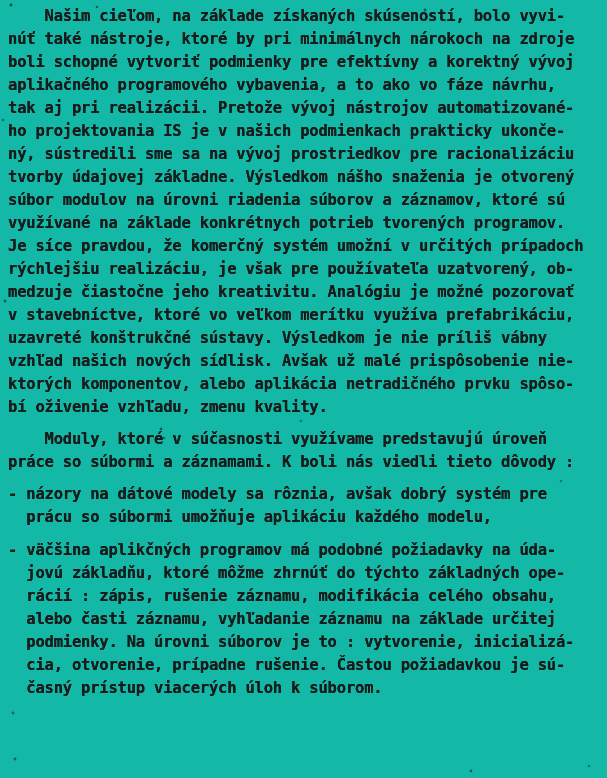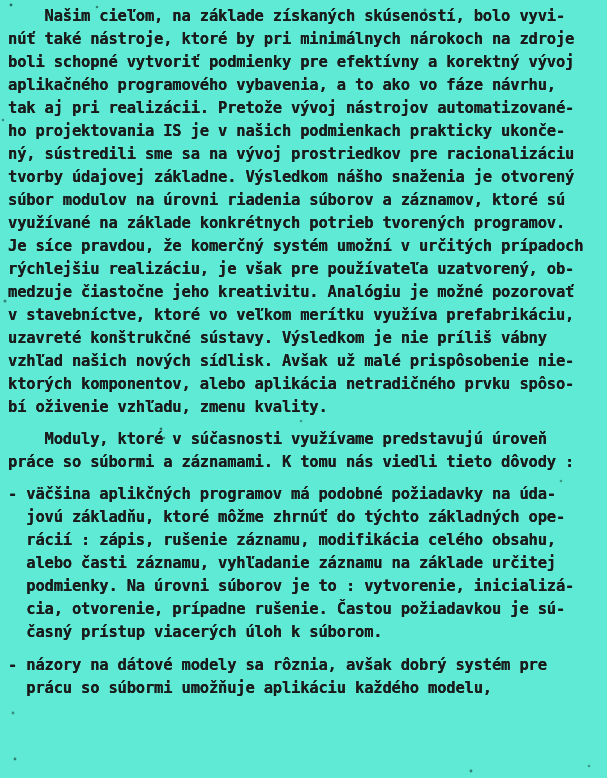--- a/index.html
+++ b/index.html
@@ -5,21 +5,21 @@
   html, body {
     margin: 0;
     padding: 0;
     background: #ffffff;
   }
   .page {
     position: relative;
     width: 607px;
     height: 778px;
     box-sizing: border-box;
-    background: #5eead4;
+    background: #14b8a6;
     padding: 5px 4px 0 8px;
     overflow: hidden;
     font-family: "DejaVu Sans Mono", "Liberation Mono", monospace;
     font-weight: 700;
     font-size: 15.5px;
     line-height: 23px;
     letter-spacing: -0.2px;
     color: #1b1b1b;
   }
   .para {
@@ -74,28 +74,28 @@
 Je síce pravdou, že komerčný systém umožní v určitých prípadoch
 rýchlejšiu realizáciu, je však pre používateľa uzatvorený, ob-
 medzuje čiastočne jeho kreativitu. Analógiu je možné pozorovať
 v stavebníctve, ktoré vo veľkom merítku využíva prefabrikáciu,
 uzavreté konštrukčné sústavy. Výsledkom je nie príliš vábny
 vzhľad našich nových sídlisk. Avšak už malé prispôsobenie nie-
 ktorých komponentov, alebo aplikácia netradičného prvku spôso-
 bí oživenie vzhľadu, zmenu kvality.</div>
 
   <div class="para">    Moduly, ktoré v súčasnosti využívame predstavujú úroveň
-práce so súbormi a záznamami. K tomu nás viedli tieto dôvody :</div>
+práce so súbormi a záznamami. K boli nás viedli tieto dôvody :</div>
 
   <div class="bullets">
+    <div class="para">- názory na dátové modely sa rôznia, avšak dobrý systém pre
+  prácu so súbormi umožňuje aplikáciu každého modelu,</div>
+
     <div class="para">- väčšina aplikčných programov má podobné požiadavky na úda-
   jovú základňu, ktoré môžme zhrnúť do týchto základných ope-
   rácií : zápis, rušenie záznamu, modifikácia celého obsahu,
   alebo časti záznamu, vyhľadanie záznamu na základe určitej
   podmienky. Na úrovni súborov je to : vytvorenie, inicializá-
   cia, otvorenie, prípadne rušenie. Častou požiadavkou je sú-
   časný prístup viacerých úloh k súborom.</div>
 
-    <div class="para">- názory na dátové modely sa rôznia, avšak dobrý systém pre
-  prácu so súbormi umožňuje aplikáciu každého modelu,</div>
-
   </div>
 </div>
 
 </body></html>

